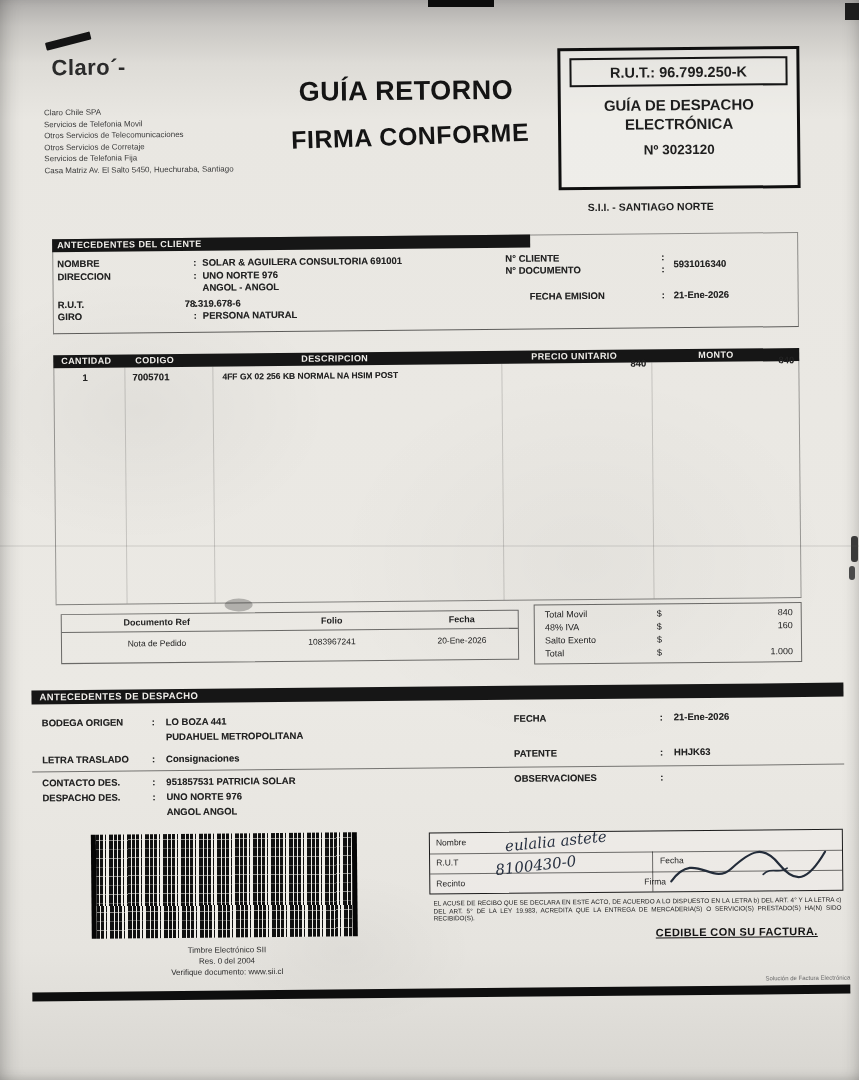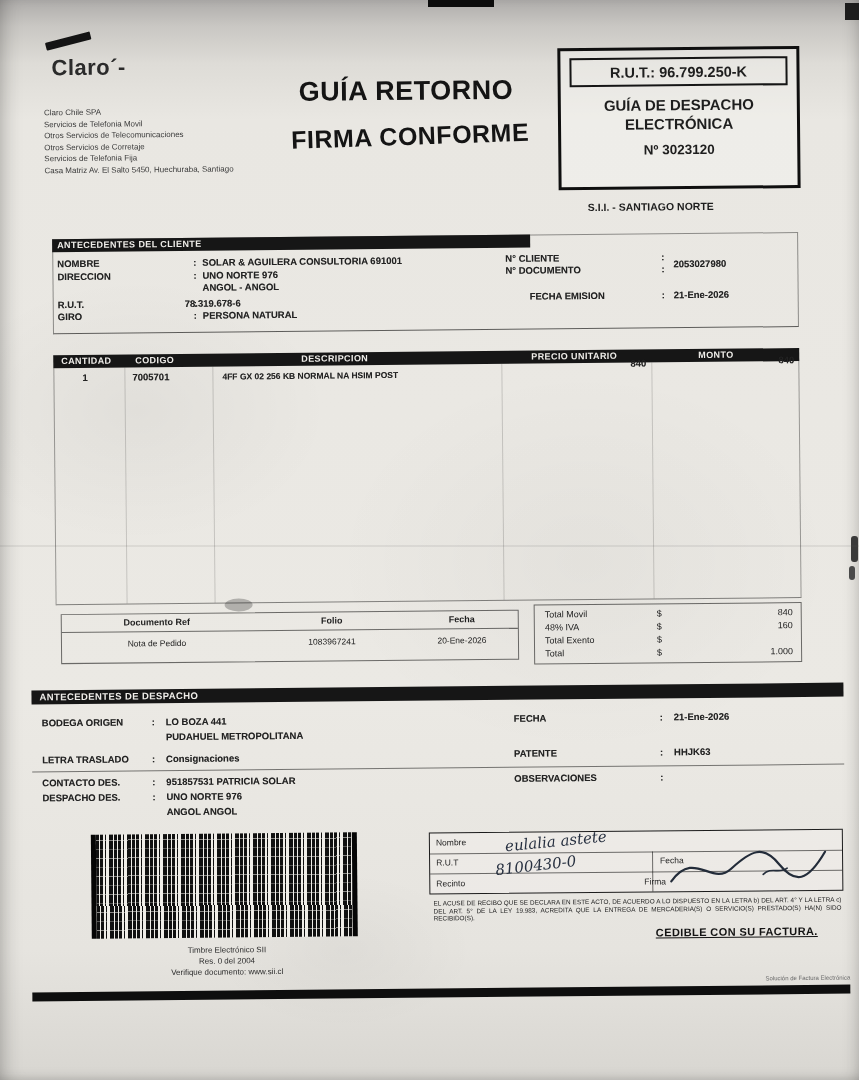--- a/index.html
+++ b/index.html
@@ -145,21 +145,21 @@
     <span class="fld" style="left:187px;top:296px">78.319.678-6</span>
 
     <span class="fld" style="left:60px;top:308px">GIRO</span>
     <span class="fld" style="left:196px;top:308px">:</span>
     <span class="fld" style="left:205px;top:308px">PERSONA NATURAL</span>
 
     <span class="fld" style="left:508px;top:254px">N° CLIENTE</span>
     <span class="fld" style="left:664px;top:254px">:</span>
     <span class="fld" style="left:508px;top:266px">N° DOCUMENTO</span>
     <span class="fld" style="left:664px;top:266px">:</span>
-    <span class="fld" style="left:676px;top:261px">2053027980</span>
+    <span class="fld" style="left:676px;top:261px">5931016340</span>
 
     <span class="fld" style="left:532px;top:292px">FECHA EMISION</span>
     <span class="fld" style="left:664px;top:292px">:</span>
     <span class="fld" style="left:676px;top:292px">21-Ene-2026</span>
 
     <div class="bar" style="left:55px;top:352px;width:746px;height:13px">
       <span class="hcol" style="left:8px">CANTIDAD</span>
       <span class="hcol" style="left:82px">CODIGO</span>
       <span class="hcol" style="left:248px">DESCRIPCION</span>
       <span class="hcol" style="left:478px">PRECIO UNITARIO</span>
@@ -189,21 +189,21 @@
 
     <div class="abs totals" style="left:533px;top:606px;width:268px;height:60px">
       <span class="trow" style="left:10px;top:4px">Total Movil</span>
       <span class="trow" style="left:122px;top:4px">$</span>
       <span class="trow tval" style="top:4px">840</span>
 
       <span class="trow" style="left:10px;top:17px">48% IVA</span>
       <span class="trow" style="left:122px;top:17px">$</span>
       <span class="trow tval" style="top:17px">160</span>
 
-      <span class="trow" style="left:10px;top:30px">Total Exento</span>
+      <span class="trow" style="left:10px;top:30px">Salto Exento</span>
       <span class="trow" style="left:122px;top:30px">$</span>
       <span class="trow tval" style="top:30px"></span>
 
       <span class="trow" style="left:10px;top:43px">Total</span>
       <span class="trow" style="left:122px;top:43px">$</span>
       <span class="trow tval" style="top:43px">1.000</span>
     </div>
 
     <div class="bar" style="left:30px;top:687px;width:812px;height:14px">
       <span class="bartxt" style="left:8px;line-height:14px;font-size:9.5px">ANTECEDENTES DE DESPACHO</span>

